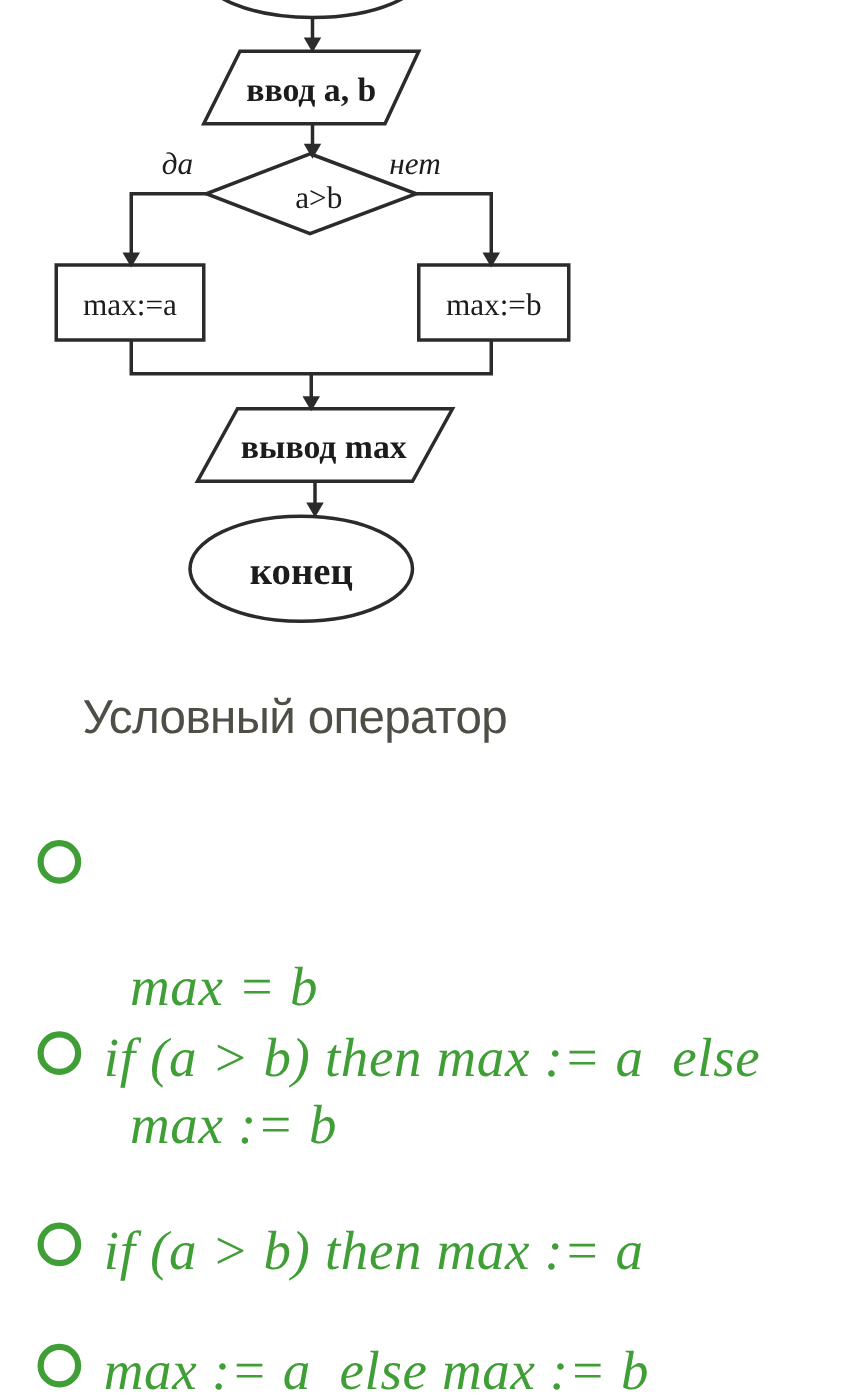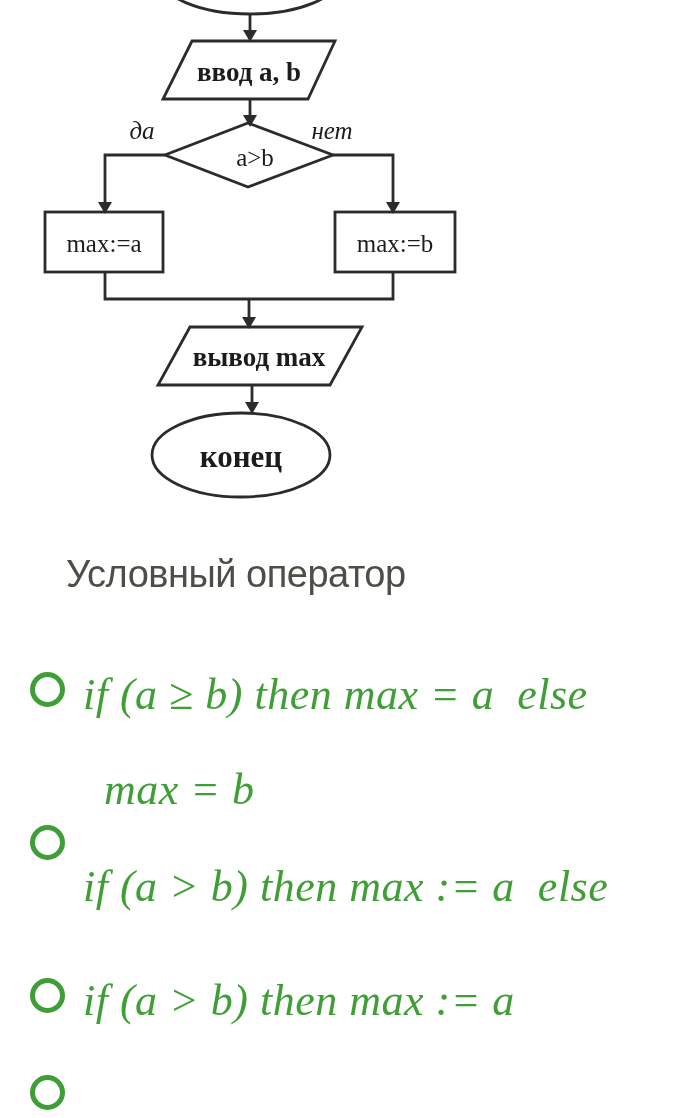--- a/index.html
+++ b/index.html
@@ -75,24 +75,25 @@
     <text class="fc-label" x="255" y="166" font-size="25" text-anchor="middle">a&gt;b</text>
     <text class="fc-label" x="104" y="252" font-size="25" text-anchor="middle">max:=a</text>
     <text class="fc-label" x="395" y="252" font-size="25" text-anchor="middle">max:=b</text>
     <text class="fc-label" x="259" y="366" font-size="27" font-weight="bold" text-anchor="middle">вывод max</text>
     <text class="fc-label" x="241" y="467" font-size="31" font-weight="bold" text-anchor="middle">конец</text>
   </svg>
 
   <div class="heading">Условный оператор</div>
 
   <div class="radio" style="left:30px;top:672px;"></div>
-  <div class="opt-line" style="left:83px;top:673px;">if (a ≥ b) then max = a  else</div>
   <div class="opt-line" style="left:104px;top:768px;">max = b</div>
 
   <div class="radio" style="left:30px;top:825px;"></div>
-  <div class="opt-line" style="left:83px;top:825px;margin-top:40px;">if (a &gt; b) then max := a  else</div>
+  <div class="opt-line" style="left:83px;top:825px;">if (a &gt; b) then max := a  else</div>
+  <div class="opt-line" style="left:104px;top:878px;">max := b</div>
 
   <div class="radio" style="left:30px;top:978px;"></div>
   <div class="opt-line" style="left:83px;top:979px;">if (a &gt; b) then max := a</div>
 
   <div class="radio" style="left:30px;top:1075px;"></div>
+  <div class="opt-line" style="left:83px;top:1075px;">max := a  else max := b</div>
 
 </div>
 
 </body></html>

